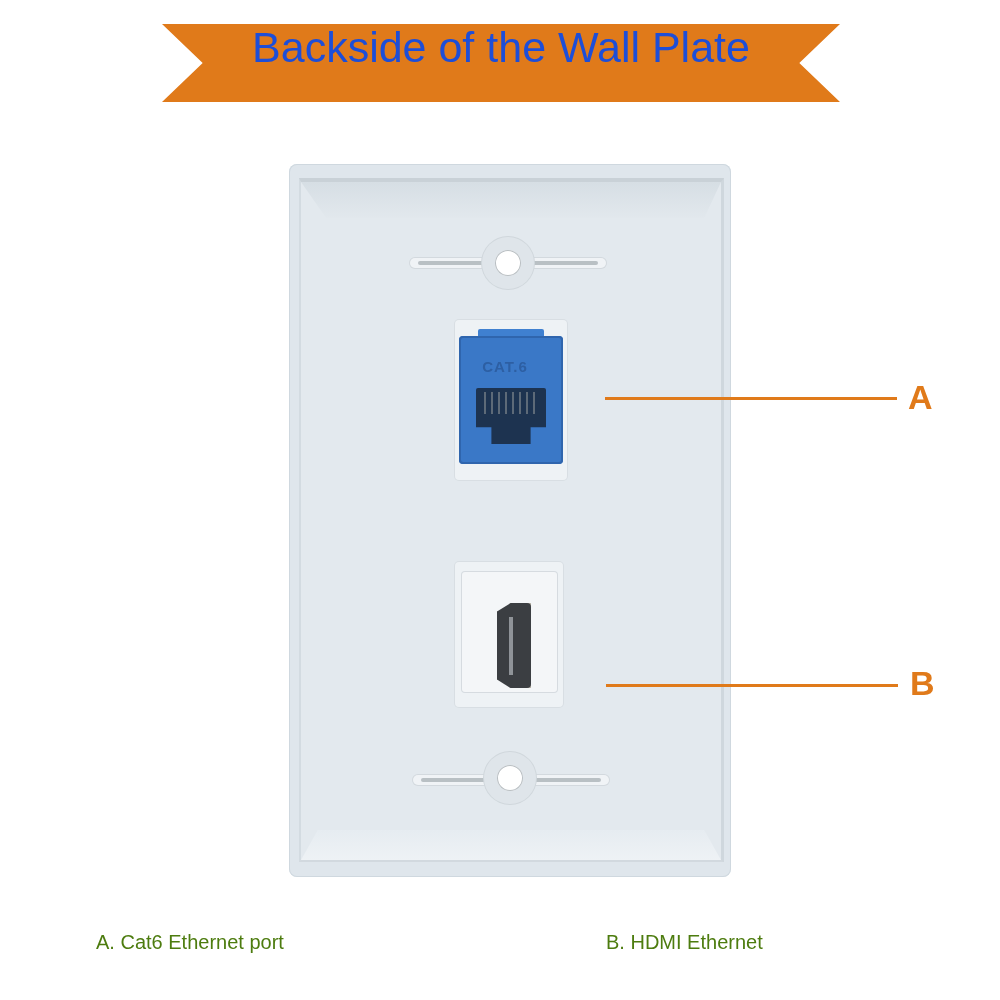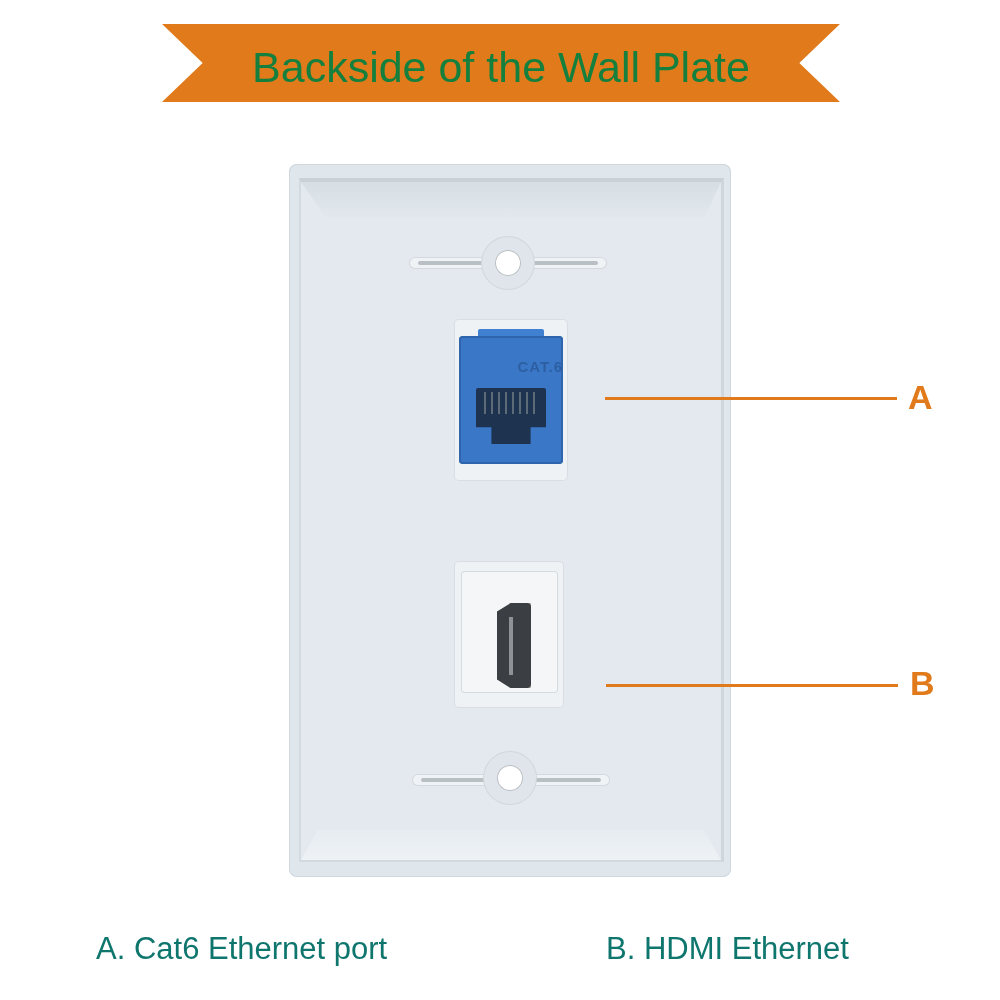--- a/index.html
+++ b/index.html
@@ -1,48 +1,48 @@
 <!DOCTYPE html>
 <html><head>
 <meta charset="utf-8">
 <style>
   html,body{margin:0;padding:0;background:#fff;}
   body{width:1000px;height:1000px;position:relative;overflow:hidden;font-family:"Liberation Sans",sans-serif;}
   .banner{position:absolute;left:162px;top:24px;width:678px;height:78px;background:#e07a1a;
     clip-path:polygon(0 0,100% 0,94% 50%,100% 100%,0 100%,6% 50%);}
-  .banner-title{position:absolute;left:162px;top:28px;width:678px;height:86px;line-height:78px;text-align:center;
-    color:#15803d;font-size:43px;}
+  .banner-title{position:absolute;left:162px;top:8px;width:678px;height:86px;line-height:78px;text-align:center;
+    color:#1d4ed8;font-size:43px;}
   .plate{position:absolute;left:289px;top:164px;width:442px;height:713px;background:#dfe6ec;border-radius:8px;
     box-shadow:inset 0 0 0 1px #cfd8df;}
   .plate-inner{position:absolute;left:10px;top:14px;width:420px;height:678px;background:#e3e9ee;
     border-top:4px solid #c9d1d7;border-left:2px solid #d3dbe1;border-right:3px solid #cfd7dd;border-bottom:2px solid #d2d9df;}
   .bevel-top{position:absolute;left:0;top:0;width:100%;height:36px;background:linear-gradient(#d6dee4,#e2e8ed);
     clip-path:polygon(0 0,100% 0,96% 100%,6% 100%);}
   .bevel-bottom{position:absolute;left:0;bottom:0;width:100%;height:30px;background:linear-gradient(#e6ecf1,#eef2f5);
     clip-path:polygon(4% 0,96% 0,100% 100%,0 100%);}
   .slot{position:absolute;height:10px;width:196px;border-radius:6px;background:#f0f3f6;box-shadow:0 0 0 1px #d3d9de;}
   .slot::after{content:"";position:absolute;left:8px;right:8px;top:3px;height:4px;border-radius:3px;background:#b9c0c4;}
   .boss{position:absolute;width:52px;height:52px;border-radius:50%;background:#dfe5ea;box-shadow:0 0 0 1px #d0d7dc;}
   .hole{position:absolute;left:13px;top:13px;width:26px;height:26px;border-radius:50%;background:#fff;box-shadow:inset 0 0 0 1px #b8bec2;}
   .keystone-frame{position:absolute;background:#eef2f5;border-radius:4px;box-shadow:0 0 0 1px #d8dee3;}
   .cat6{position:absolute;left:459px;top:336px;width:104px;height:128px;background:#3a78c7;border-radius:4px;
     box-shadow:inset 0 0 0 2px #2f65ad;}
   .cat6-top{position:absolute;left:478px;top:329px;width:66px;height:14px;background:#3f80d0;border-radius:2px;}
-  .cat6-label{position:absolute;left:459px;top:358px;width:92px;text-align:right;color:#2d5fa3;font-size:15px;font-weight:bold;letter-spacing:1px;margin-left:12px;}
+  .cat6-label{position:absolute;left:459px;top:358px;width:92px;text-align:center;color:#2d5fa3;font-size:15px;font-weight:bold;letter-spacing:1px;}
   .rj45{position:absolute;left:476px;top:388px;width:70px;height:56px;background:#1d3350;border-radius:2px;
     clip-path:polygon(0 0,100% 0,100% 70%,78% 70%,78% 100%,22% 100%,22% 70%,0 70%);}
   .rj45-pins{position:absolute;left:484px;top:392px;width:54px;height:22px;
     background:repeating-linear-gradient(90deg,#5d6a78 0 2px,#1d3350 2px 7px);}
   .hdmi-body{position:absolute;left:462px;top:572px;width:95px;height:120px;background:#f4f6f8;border-radius:3px;box-shadow:0 0 0 1px #d6dbe0;}
   .hdmi-port{position:absolute;left:497px;top:603px;width:34px;height:85px;background:#3b3e42;border-radius:4px;
     box-shadow:0 0 0 3px #b8b3a7;clip-path:polygon(0 10%,40% 0,100% 0,100% 100%,40% 100%,0 90%);}
   .hdmi-tongue{position:absolute;left:509px;top:617px;width:4px;height:58px;background:#8f9398;}
   .leader{position:absolute;height:3px;background:#e07a1a;}
   .callout{position:absolute;font-size:34px;font-weight:bold;color:#e07a1a;}
-  .caption{position:absolute;font-size:31px;color:#0f766e;text-align:center;}
+  .caption{position:absolute;font-size:20px;color:#4d7c0f;text-align:center;}
 </style>
 </head>
 <body>
 
 <div class="banner"></div>
 <div class="banner-title">Backside of the Wall Plate</div>
 
 <div class="plate">
   <div class="plate-inner">
     <div class="bevel-top"></div>

